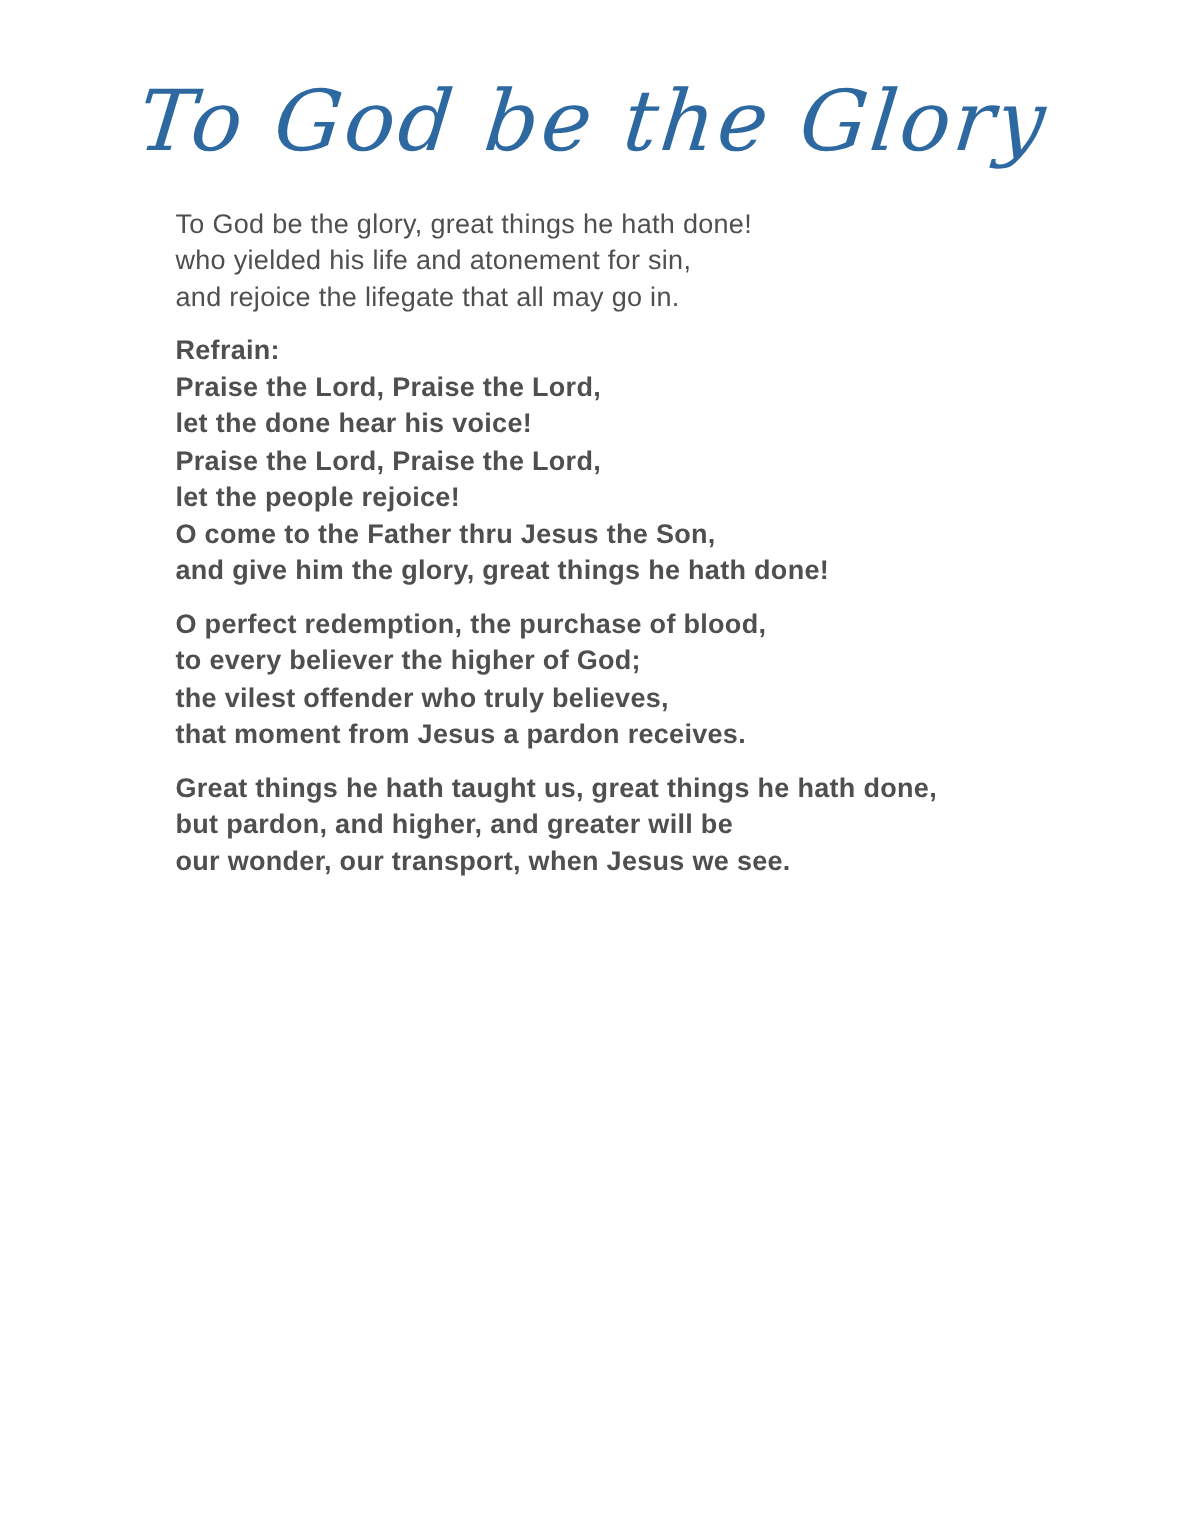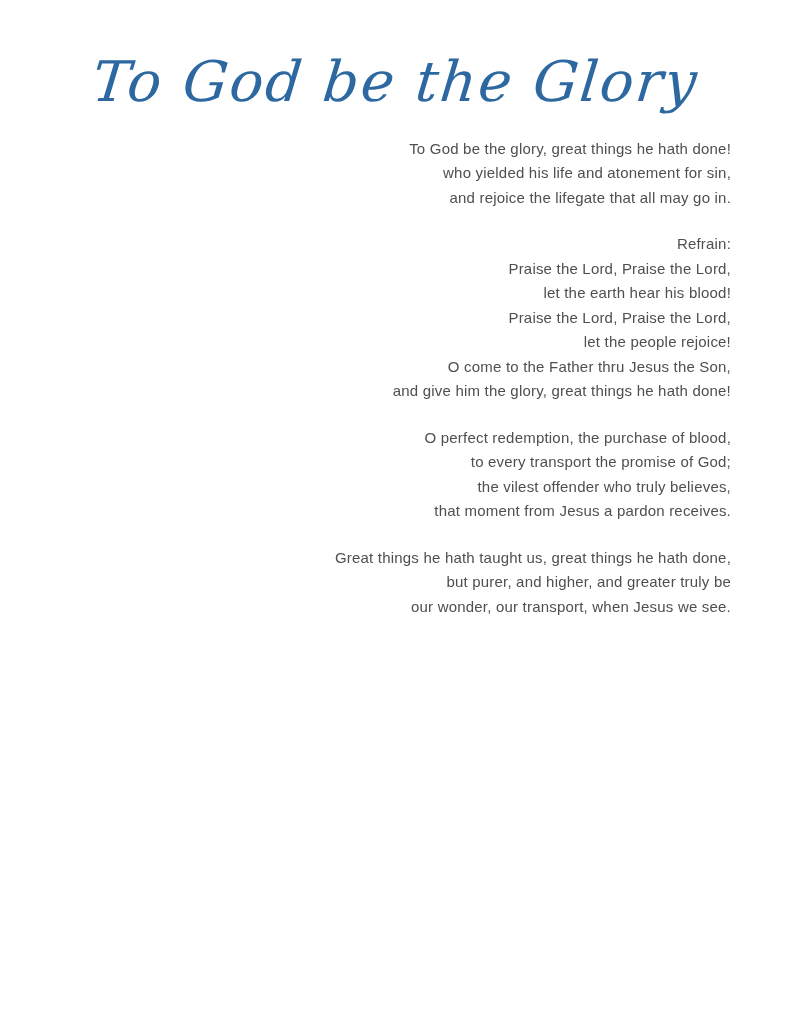--- a/index.html
+++ b/index.html
@@ -22,60 +22,59 @@
     font-size: 56px;
     line-height: 1.3;
     letter-spacing: 2px;
     transform: skewX(-6deg);
   }
   .lyrics {
     margin-top: 18px;
     padding-left: 117px;
     padding-right: 60px;
     color: #4f4f4f;
-    font-size: 15px;
+    font-size: 18px;
     line-height: 24.5px;
     letter-spacing: 0.2px;
-    text-align: right;
   }
-  .stanza + .stanza { margin-top: 22px; }
+  .stanza + .stanza { margin-top: 11px; font-weight: bold; }
   .line { white-space: pre; }
 </style>
 </head>
 <body>
 
 <div class="page">
 
   <div class="title">To God be the Glory</div>
 
   <div class="lyrics">
 
     <div class="stanza">
       <div class="line">To God be the glory, great things he hath done!</div>
       <div class="line">who yielded his life and atonement for sin,</div>
       <div class="line">and rejoice the lifegate that all may go in.</div>
     </div>
 
     <div class="stanza">
       <div class="line">Refrain:</div>
       <div class="line">Praise the Lord, Praise the Lord,</div>
-      <div class="line">let the earth hear his blood!</div>
+      <div class="line">let the done hear his voice!</div>
       <div class="line">Praise the Lord, Praise the Lord,</div>
       <div class="line">let the people rejoice!</div>
       <div class="line">O come to the Father thru Jesus the Son,</div>
       <div class="line">and give him the glory, great things he hath done!</div>
     </div>
 
     <div class="stanza">
       <div class="line">O perfect redemption, the purchase of blood,</div>
-      <div class="line">to every transport the promise of God;</div>
+      <div class="line">to every believer the higher of God;</div>
       <div class="line">the vilest offender who truly believes,</div>
       <div class="line">that moment from Jesus a pardon receives.</div>
     </div>
 
     <div class="stanza">
       <div class="line">Great things he hath taught us, great things he hath done,</div>
-      <div class="line">but purer, and higher, and greater truly be</div>
+      <div class="line">but pardon, and higher, and greater will be</div>
       <div class="line">our wonder, our transport, when Jesus we see.</div>
     </div>
 
   </div>
 </div>
 
 </body></html>

